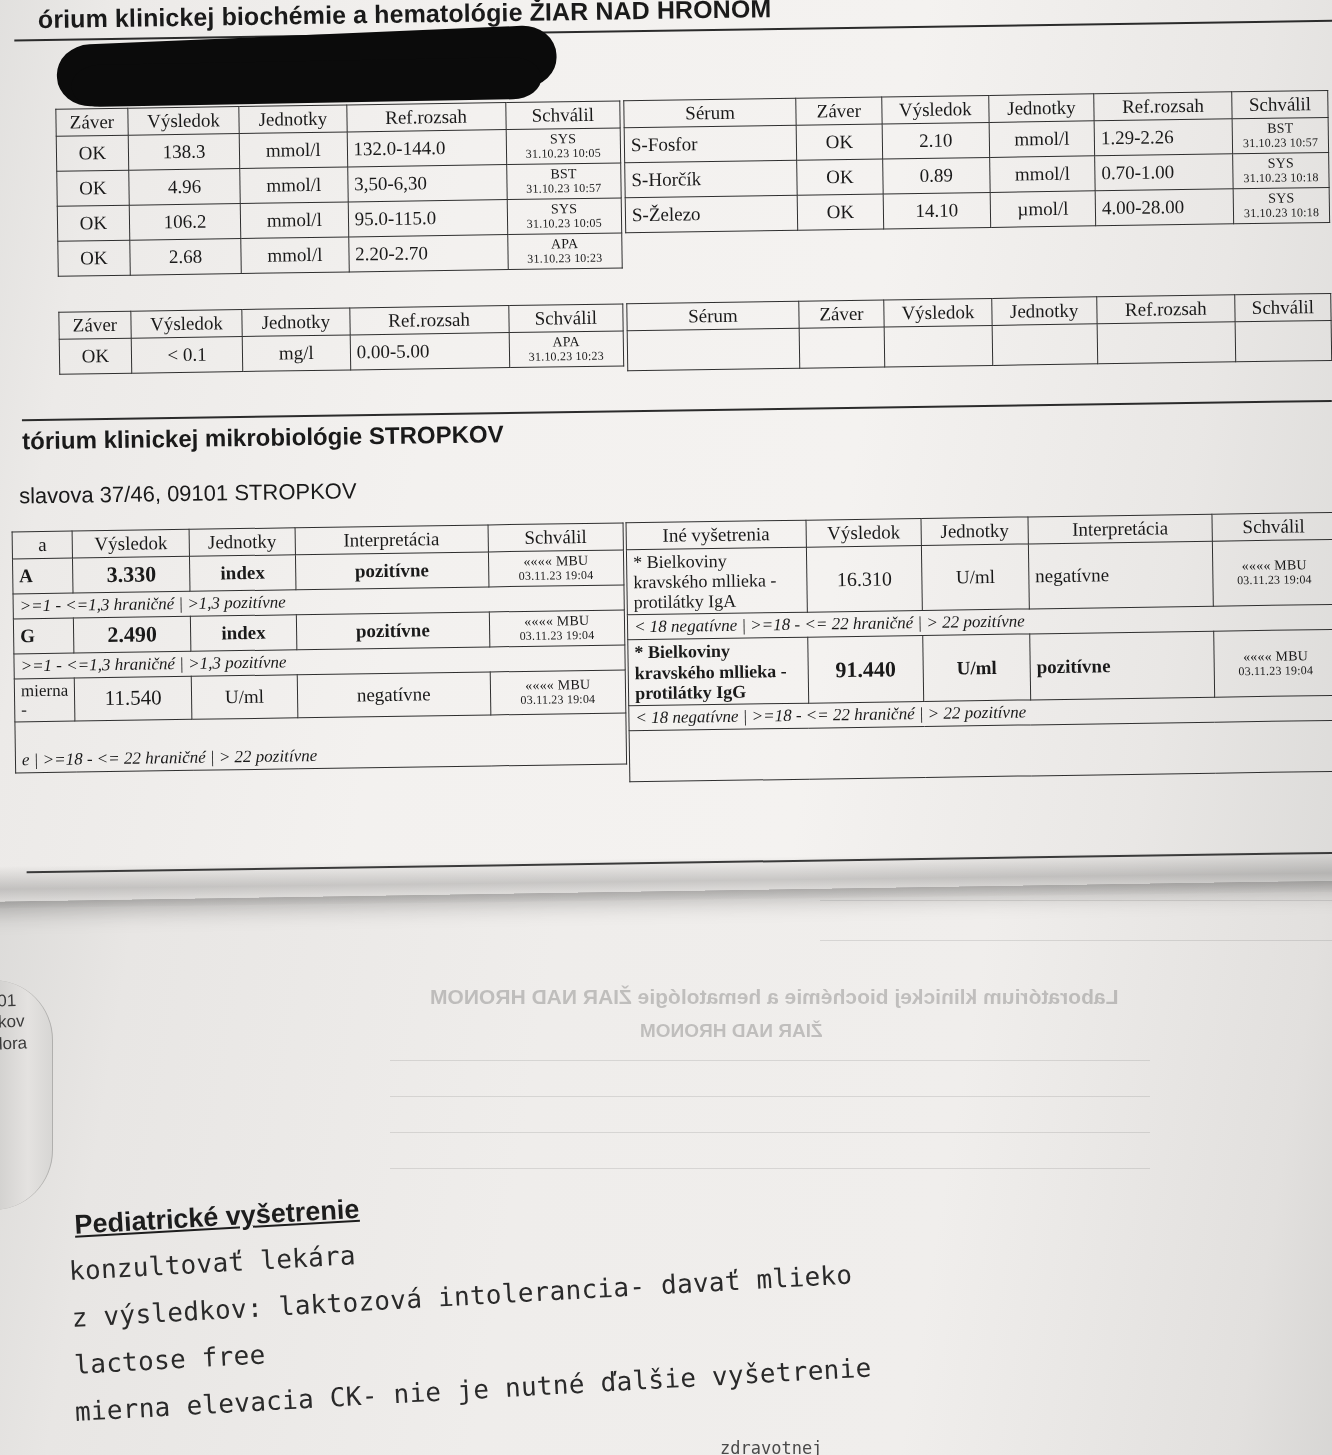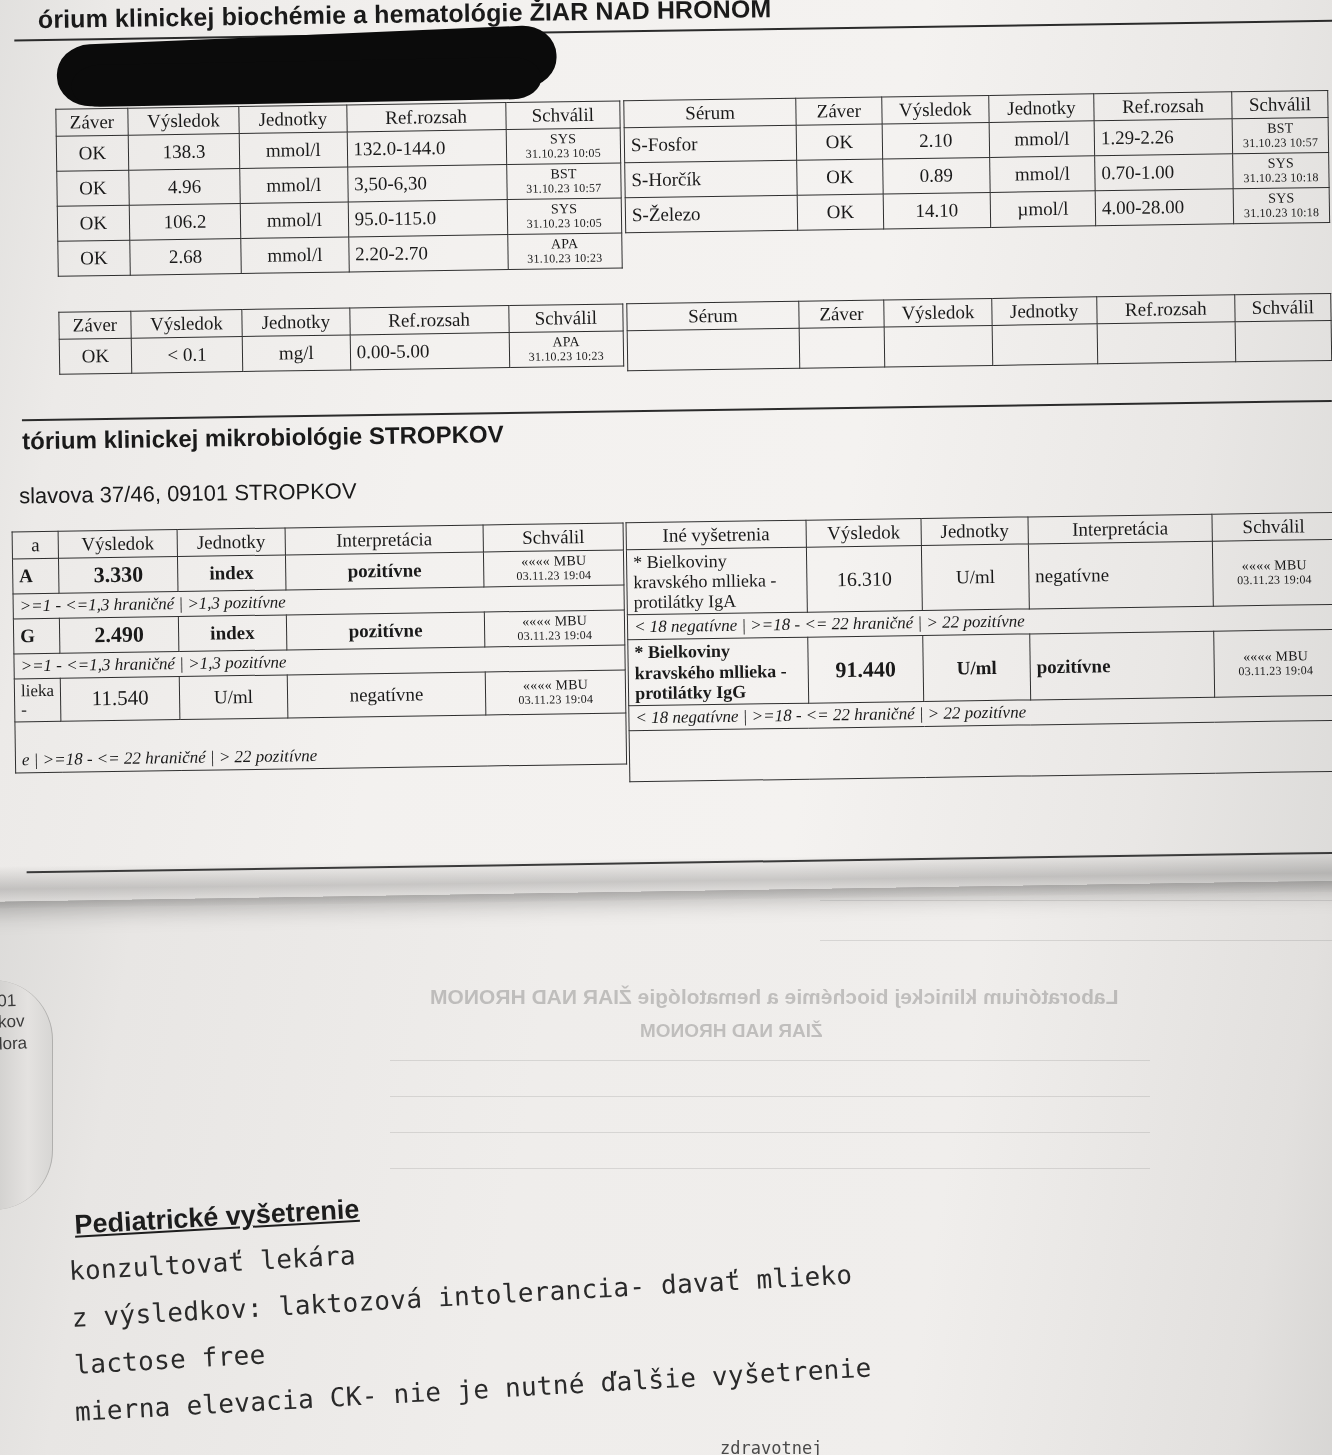--- a/index.html
+++ b/index.html
@@ -414,21 +414,21 @@
         <td class="appr">
           <span class="who">«««« MBU</span>
           <span class="when">03.11.23 19:04</span>
         </td>
       </tr>
       <tr class="note">
         <td colspan="5" class="l">&gt;=1 - &lt;=1,3 hraničné | &gt;1,3 pozitívne</td>
       </tr>
 
       <tr>
-        <td class="l wrapcell" style="font-size:17px;">lieka -</td>
+        <td class="l wrapcell" style="font-size:17px;">mierna -</td>
         <td class="c" style="font-size:21px;">11.540</td>
         <td class="c">U/ml</td>
         <td class="c">negatívne</td>
         <td class="appr">
           <span class="who">«««« MBU</span>
           <span class="when">03.11.23 19:04</span>
         </td>
       </tr>
       <tr class="note">
         <td colspan="5" class="l" style="height:46px;vertical-align:bottom;">e  |  &gt;=18 - &lt;= 22 hraničné  |  &gt; 22 pozitívne</td>

